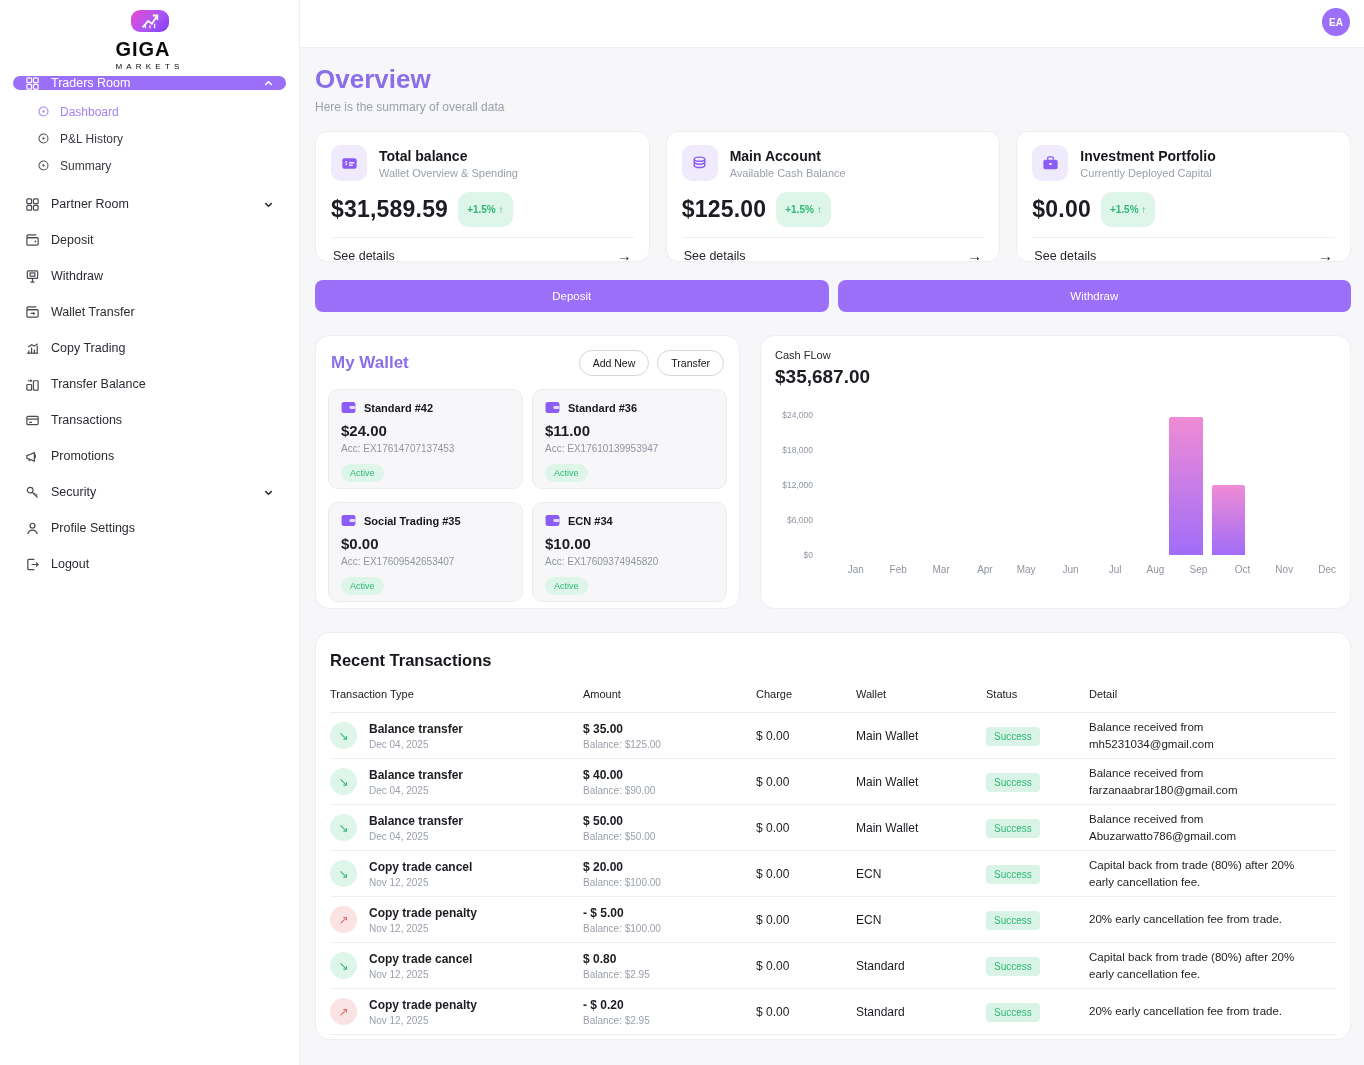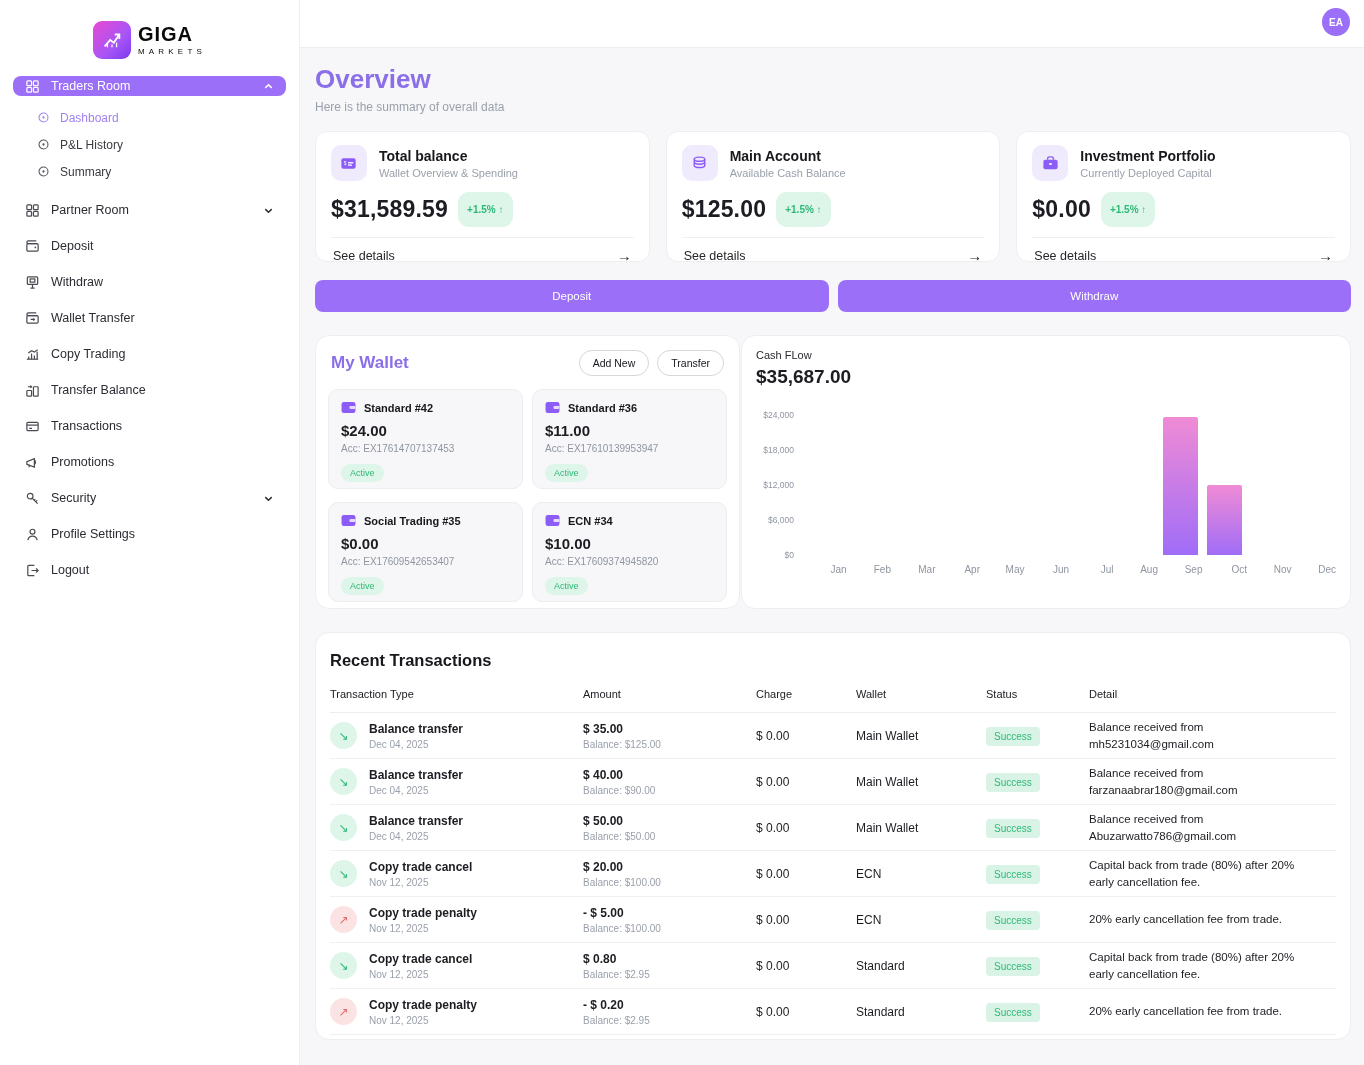--- a/index.html
+++ b/index.html
@@ -3,59 +3,59 @@
 <meta charset="utf-8">
 <style>
   * { box-sizing: border-box; }
   html,body { margin:0; padding:0; }
   body {
     width:1364px; height:1065px; position:relative; overflow:hidden;
     font-family:"Liberation Sans", sans-serif; background:#ffffff; color:#1c1c22;
   }
   
   .sidebar { position:absolute; left:0; top:0; width:300px; height:100%; background:#fff; border-right:1px solid #efeff2; z-index:2; }
-  .logo-row { display:flex; align-items:center; gap:7px; justify-content:center; padding-top:22px; height:58px; }
+  .logo-row { display:flex; align-items:center; gap:7px; justify-content:center; padding-top:22px; height:58px;flex-direction:column; }
   .logo-icon { width:38px; height:38px; border-radius:9px; background:linear-gradient(135deg,#e84ad0 0%,#a855f7 60%,#7c3aed 100%); display:flex; align-items:center; justify-content:center; }
   .logo-title { font-size:20px; font-weight:bold; letter-spacing:1px; color:#0a0a0a; line-height:1; }
   .logo-sub { font-size:8px; letter-spacing:4.2px; color:#0a0a0a; margin-top:3px; }
   .nav { padding:18px 13px 0; }
-  .nav-item { display:flex; align-items:center; gap:11px; height:20px; padding:0 12px; border-radius:8px; font-size:12.5px; color:#2b2b33; cursor:pointer; margin-bottom:2px; }
+  .nav-item { display:flex; align-items:center; gap:11px; height:14px; padding:0 12px; border-radius:8px; font-size:12.5px; color:#2b2b33; cursor:pointer; margin-bottom:2px; }
   .nav-item .icon { display:flex; align-items:center; color:#4a4a52; }
   .nav-item .chev { margin-left:auto; display:flex; align-items:center; color:inherit; }
   .nav-item.active { background:#9b6ff8; color:#fff; }
   .nav-item.active .icon { color:#fff; }
   .nav-item.plain { height:34px; }
   .nav-sub { padding:6px 0 8px 24px; }
   .sub-item { display:flex; align-items:center; gap:10px; height:27px; font-size:12px; color:#3a3a42; cursor:pointer; }
   .sub-item .icon { display:flex; color:#55555e; }
   .sub-item.active, .sub-item.active .icon { color:#a183f2; }
   
   .topbar { position:absolute; left:300px; right:0; top:0; height:48px; background:#fff; border-bottom:1px solid #efeff2; }
   .avatar { position:absolute; right:14px; top:8px; width:28px; height:28px; border-radius:50%; background:#9b6ff8; color:#fff; font-size:10px; font-weight:bold; display:flex; align-items:center; justify-content:center; cursor:pointer; }
   
   .main { position:absolute; left:300px; top:48px; right:0; bottom:0; background:#f7f7f9; padding:14px 13px 0 15px; overflow:hidden; }
   .page-title { color:#8b6fe9; font-size:26px; font-weight:bold; margin:2px 0 5px; }
   .page-subtitle { color:#9aa0ab; font-size:12px; margin-bottom:17px; }
   
-  .stat-row { display:flex; gap:16px; margin-bottom:18px;justify-content:flex-end; }
+  .stat-row { display:flex; gap:16px; margin-bottom:18px; }
   .stat-card { flex:1; background:#fff; border:1px solid #eeeef1; border-radius:12px; padding:13px 15px 0; height:131px; }
   .stat-head { display:flex; gap:12px; align-items:center; }
   .stat-icon { width:36px; height:36px; border-radius:10px; background:#f0eafd; color:#8b5cf6; display:flex; align-items:center; justify-content:center; flex:none; }
   .stat-title { font-size:14px; font-weight:bold; color:#17171c; }
   .stat-sub { font-size:11px; color:#9aa0ab; margin-top:3px; }
   .stat-value-row { display:flex; align-items:center; gap:10px; margin:11px 0 10px; }
   .stat-value { font-size:23px; font-weight:bold; letter-spacing:0.2px; }
   .badge-change { background:#def5e9; color:#2eb876; font-size:10px; font-weight:bold; padding:12px 9px; border-radius:11px; white-space:nowrap; }
   .stat-footer { border-top:1px solid #f0f0f3; display:flex; justify-content:space-between; align-items:center; padding:9px 2px; font-size:12.5px; color:#26262c; cursor:pointer; }
   .arrow-right { font-size:15px; color:#26262c; }
   
   .action-row { display:flex; gap:9px; margin-bottom:23px; }
   .action-btn { flex:1; height:32px; background:#9b6ff8; color:#fff; font-size:11.5px; border:none; border-radius:8px; cursor:pointer; font-family:inherit; }
   
-  .mid-row { display:flex; gap:1px; margin-bottom:23px; height:274px; }
+  .mid-row { display:flex; gap:20px; margin-bottom:23px; height:274px; }
   .wallet-panel { width:425px; flex:none; background:#fff; border:1px solid #eeeef1; border-radius:14px; padding:14px 12px; }
   .wallet-head { display:flex; justify-content:space-between; align-items:center; padding:0 3px 13px; }
   .wallet-title { color:#8b6fe9; font-size:17px; font-weight:bold; }
   .wallet-actions { display:flex; gap:8px; }
   .pill-btn { border:1px solid #d6d6dc; background:#fff; border-radius:14px; padding:6px 13px; font-size:10.5px; cursor:pointer; font-family:inherit; color:#17171c; }
   .wallet-grid { display:grid; grid-template-columns:1fr 1fr; gap:13px 9px; }
   .wallet-card { background:#f7f7f9; border:1px solid #ededf0; border-radius:10px; padding:11px 12px; height:100px; }
   .wallet-name-row { display:flex; gap:8px; align-items:center; font-size:11px; font-weight:bold; color:#17171c; }
   .wallet-mini-icon { color:#8b5cf6; display:flex; }
   .wallet-amount { font-size:15px; font-weight:bold; margin:8px 0 4px; }

